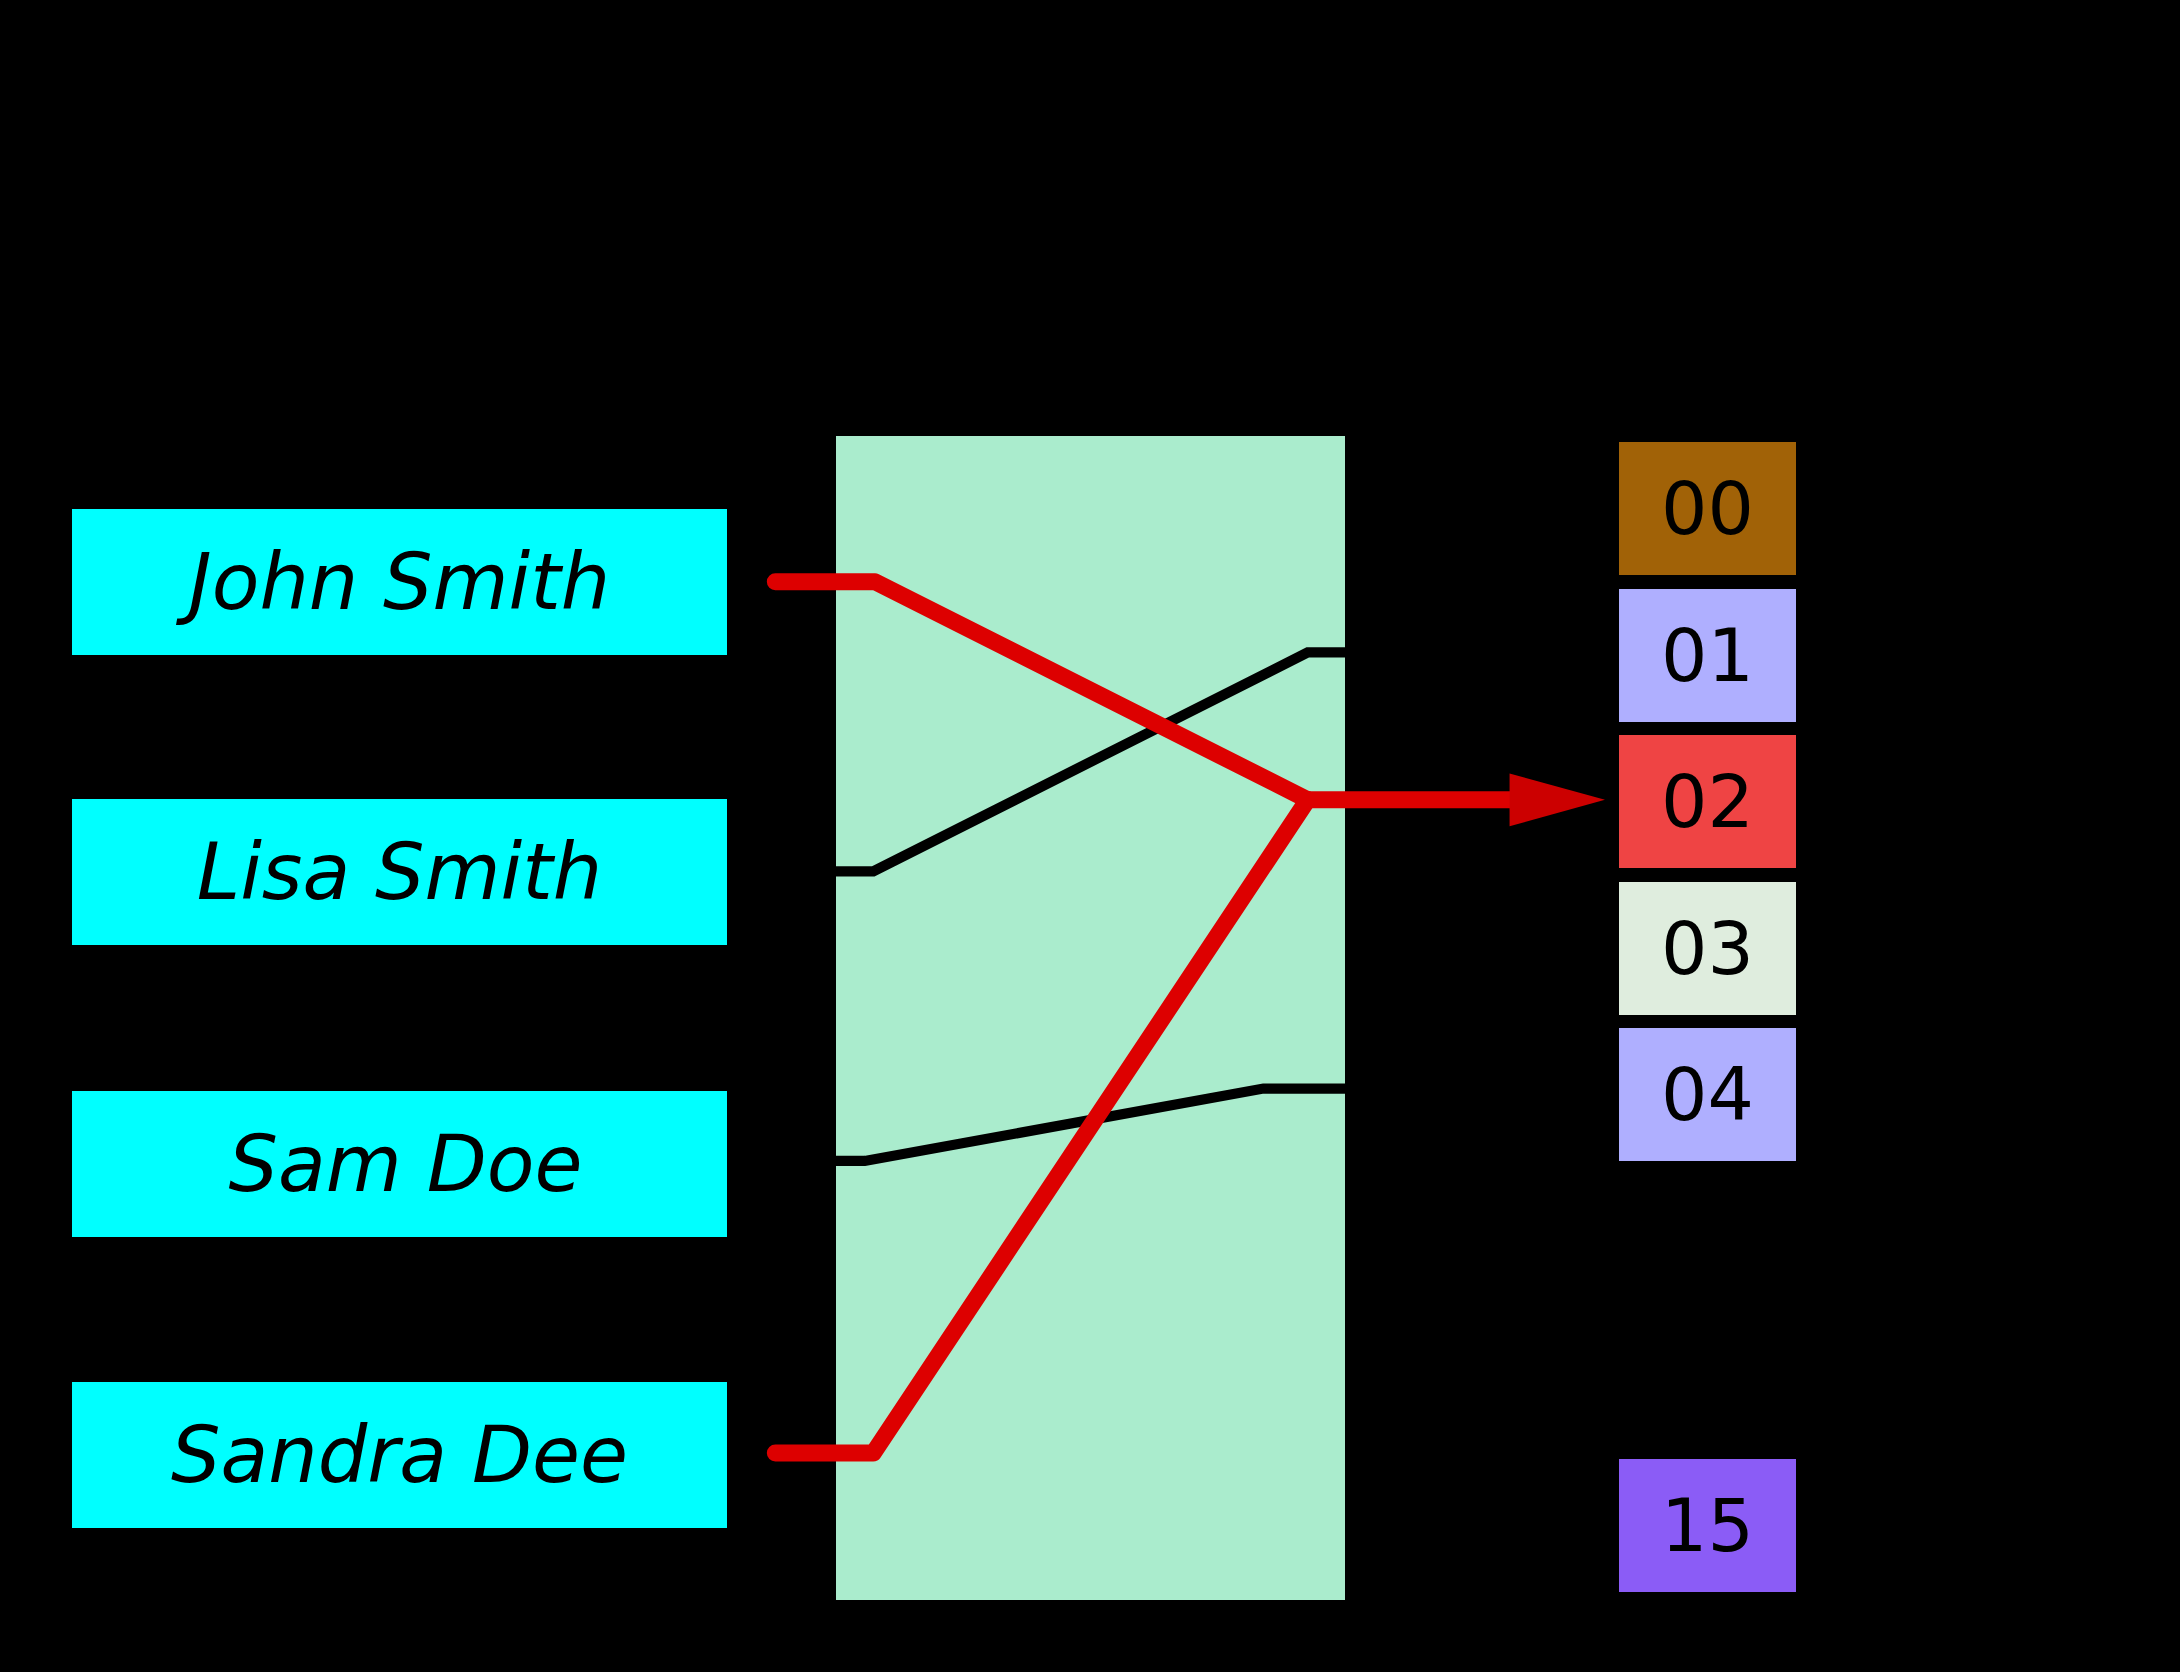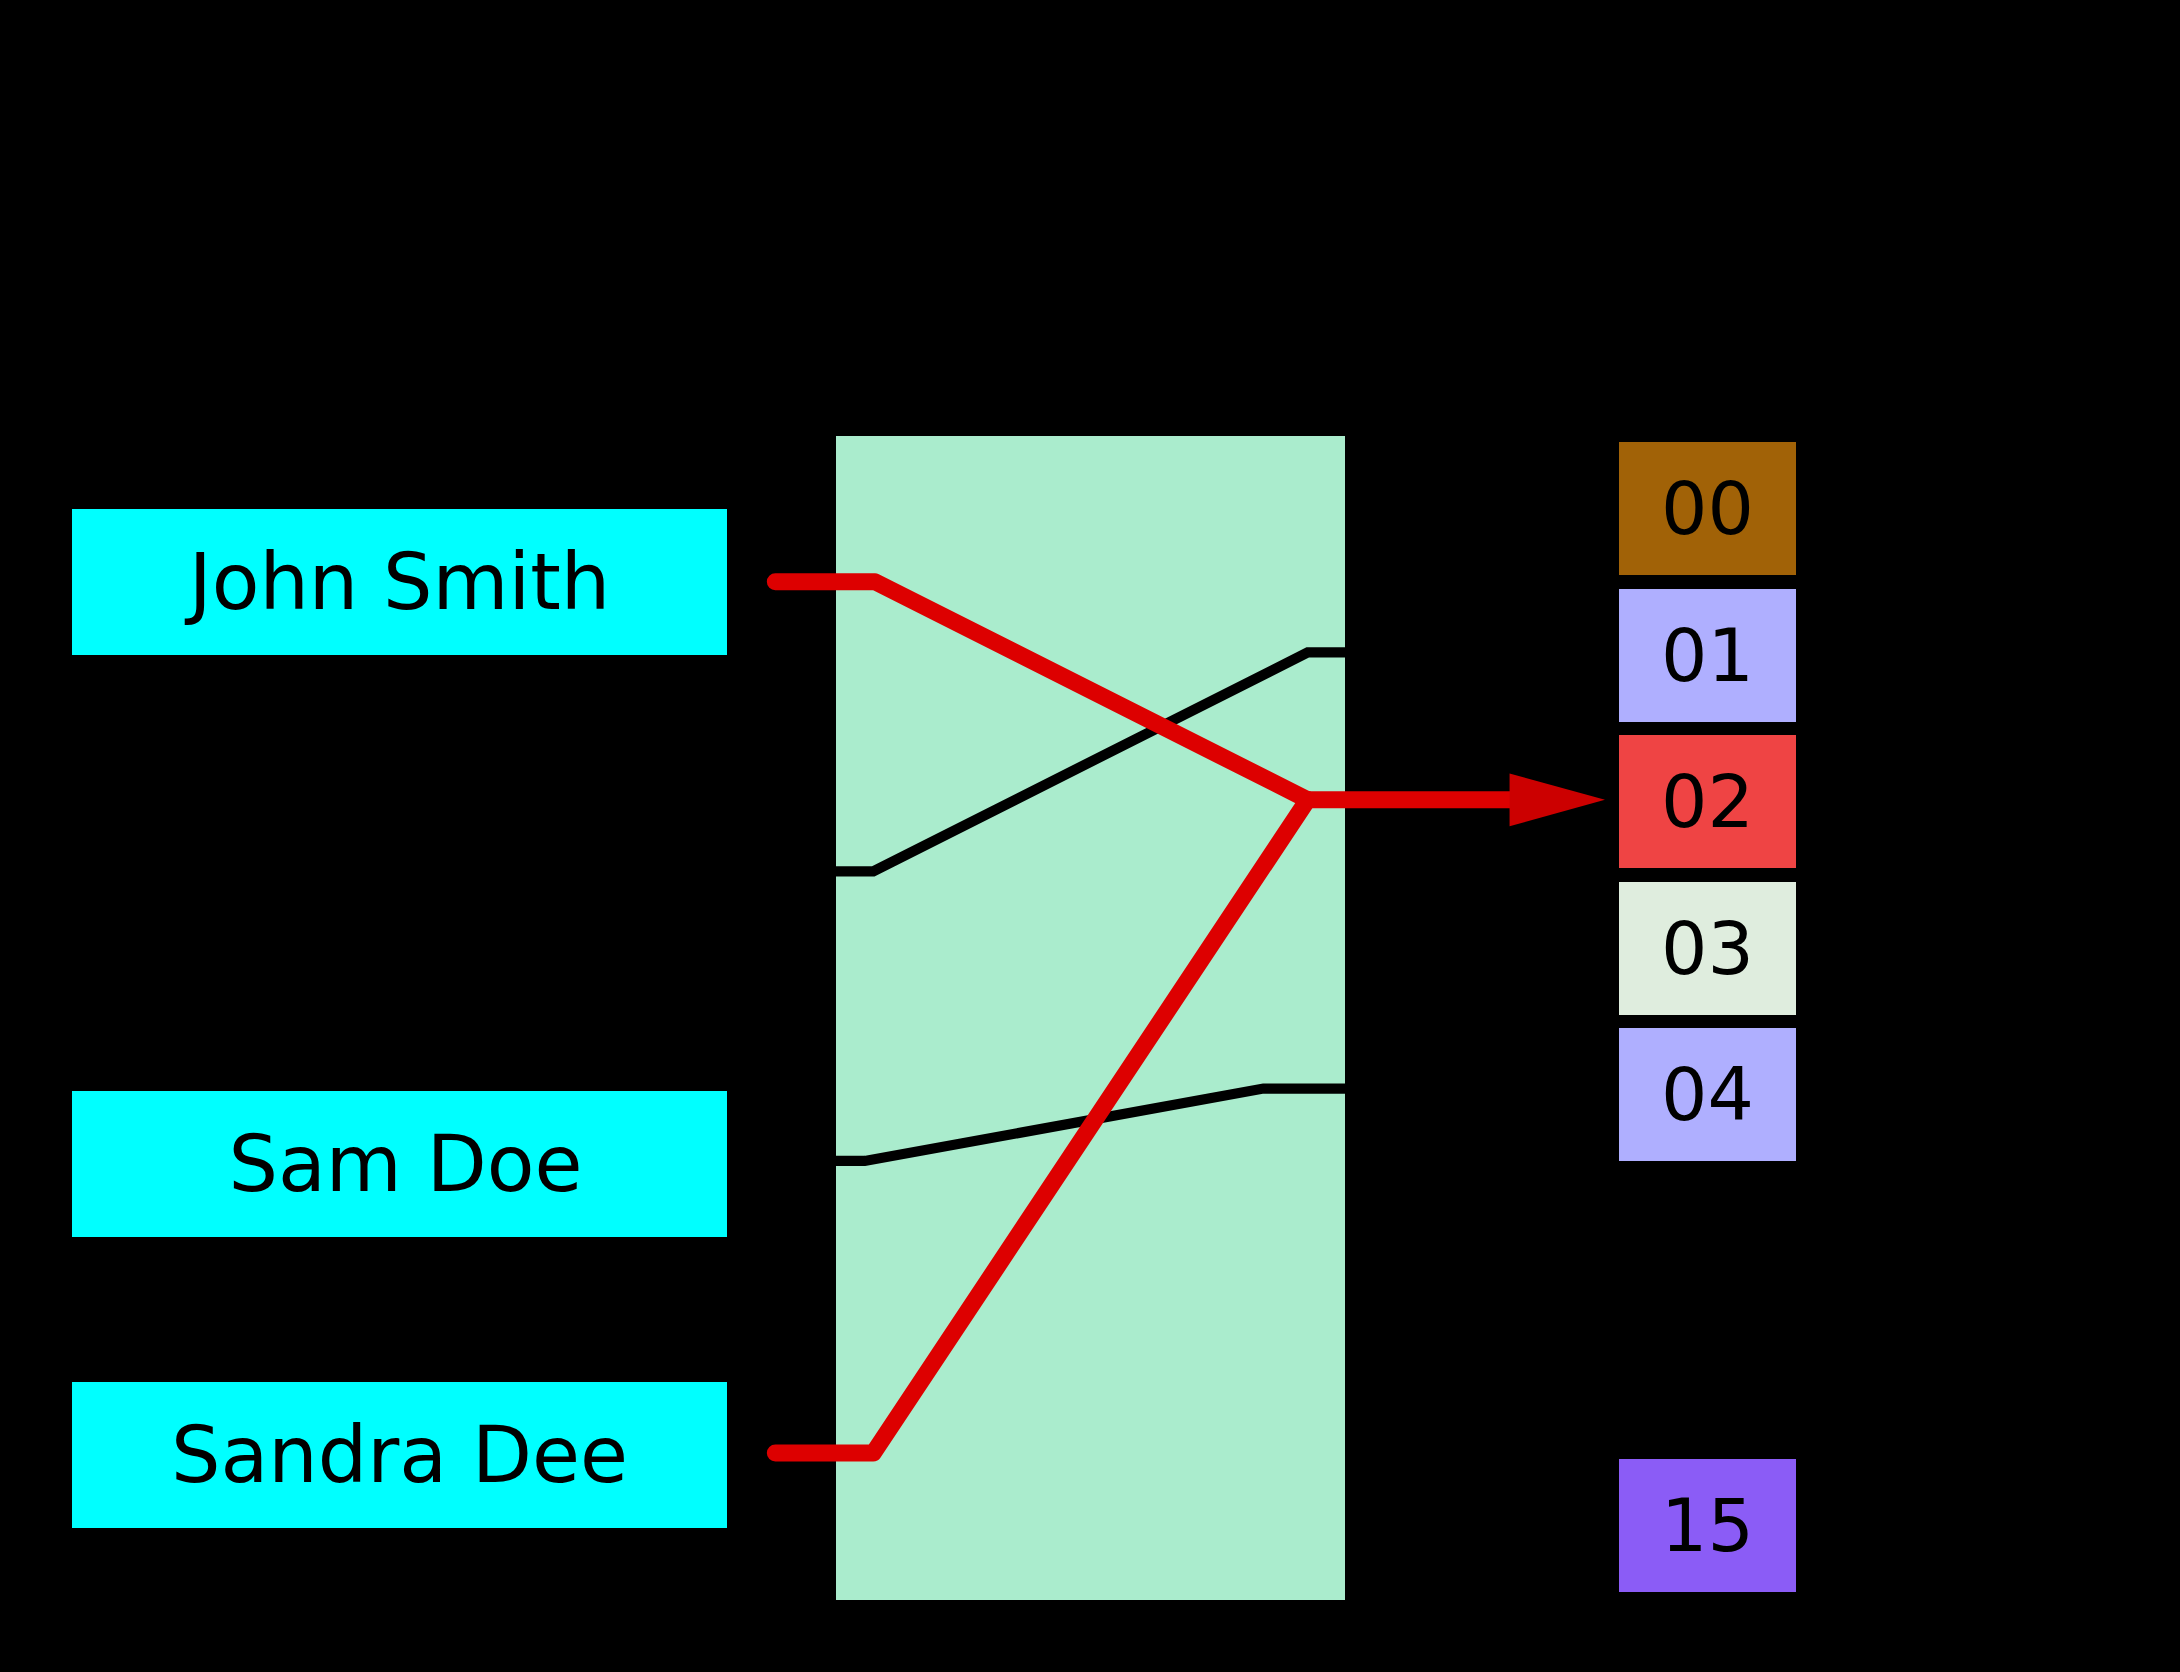--- a/index.html
+++ b/index.html
@@ -26,20 +26,21 @@
     align-items: center;
     justify-content: center;
     box-sizing: border-box;
   }
   .key-label {
     font-size: 78px;
     line-height: 1;
     color: #000000;
     white-space: nowrap;
     font-family: "DejaVu Sans", sans-serif;
+    font-style: italic;
   }
   
   #hash-region {
     position: absolute;
     left: 836px;
     top: 436px;
     width: 509px;
     height: 1164px;
     background: #aaeccd;
   }
@@ -73,20 +74,23 @@
 </head>
 <body>
 
 <div id="stage">
 
   <div id="hash-region"></div>
 
   <div class="key-box" style="top:509px;">
     <span class="key-label">John Smith</span>
   </div>
+  <div class="key-box" style="top:799px;">
+    <span class="key-label">Lisa Smith</span>
+  </div>
   <div class="key-box" style="top:1091px;padding-left:12px;">
     <span class="key-label">Sam Doe</span>
   </div>
   <div class="key-box" style="top:1382px;">
     <span class="key-label">Sandra Dee</span>
   </div>
 
   <div class="bucket" style="top:442px;  background:#a16207;">
     <span class="bucket-label">00</span>
   </div>

